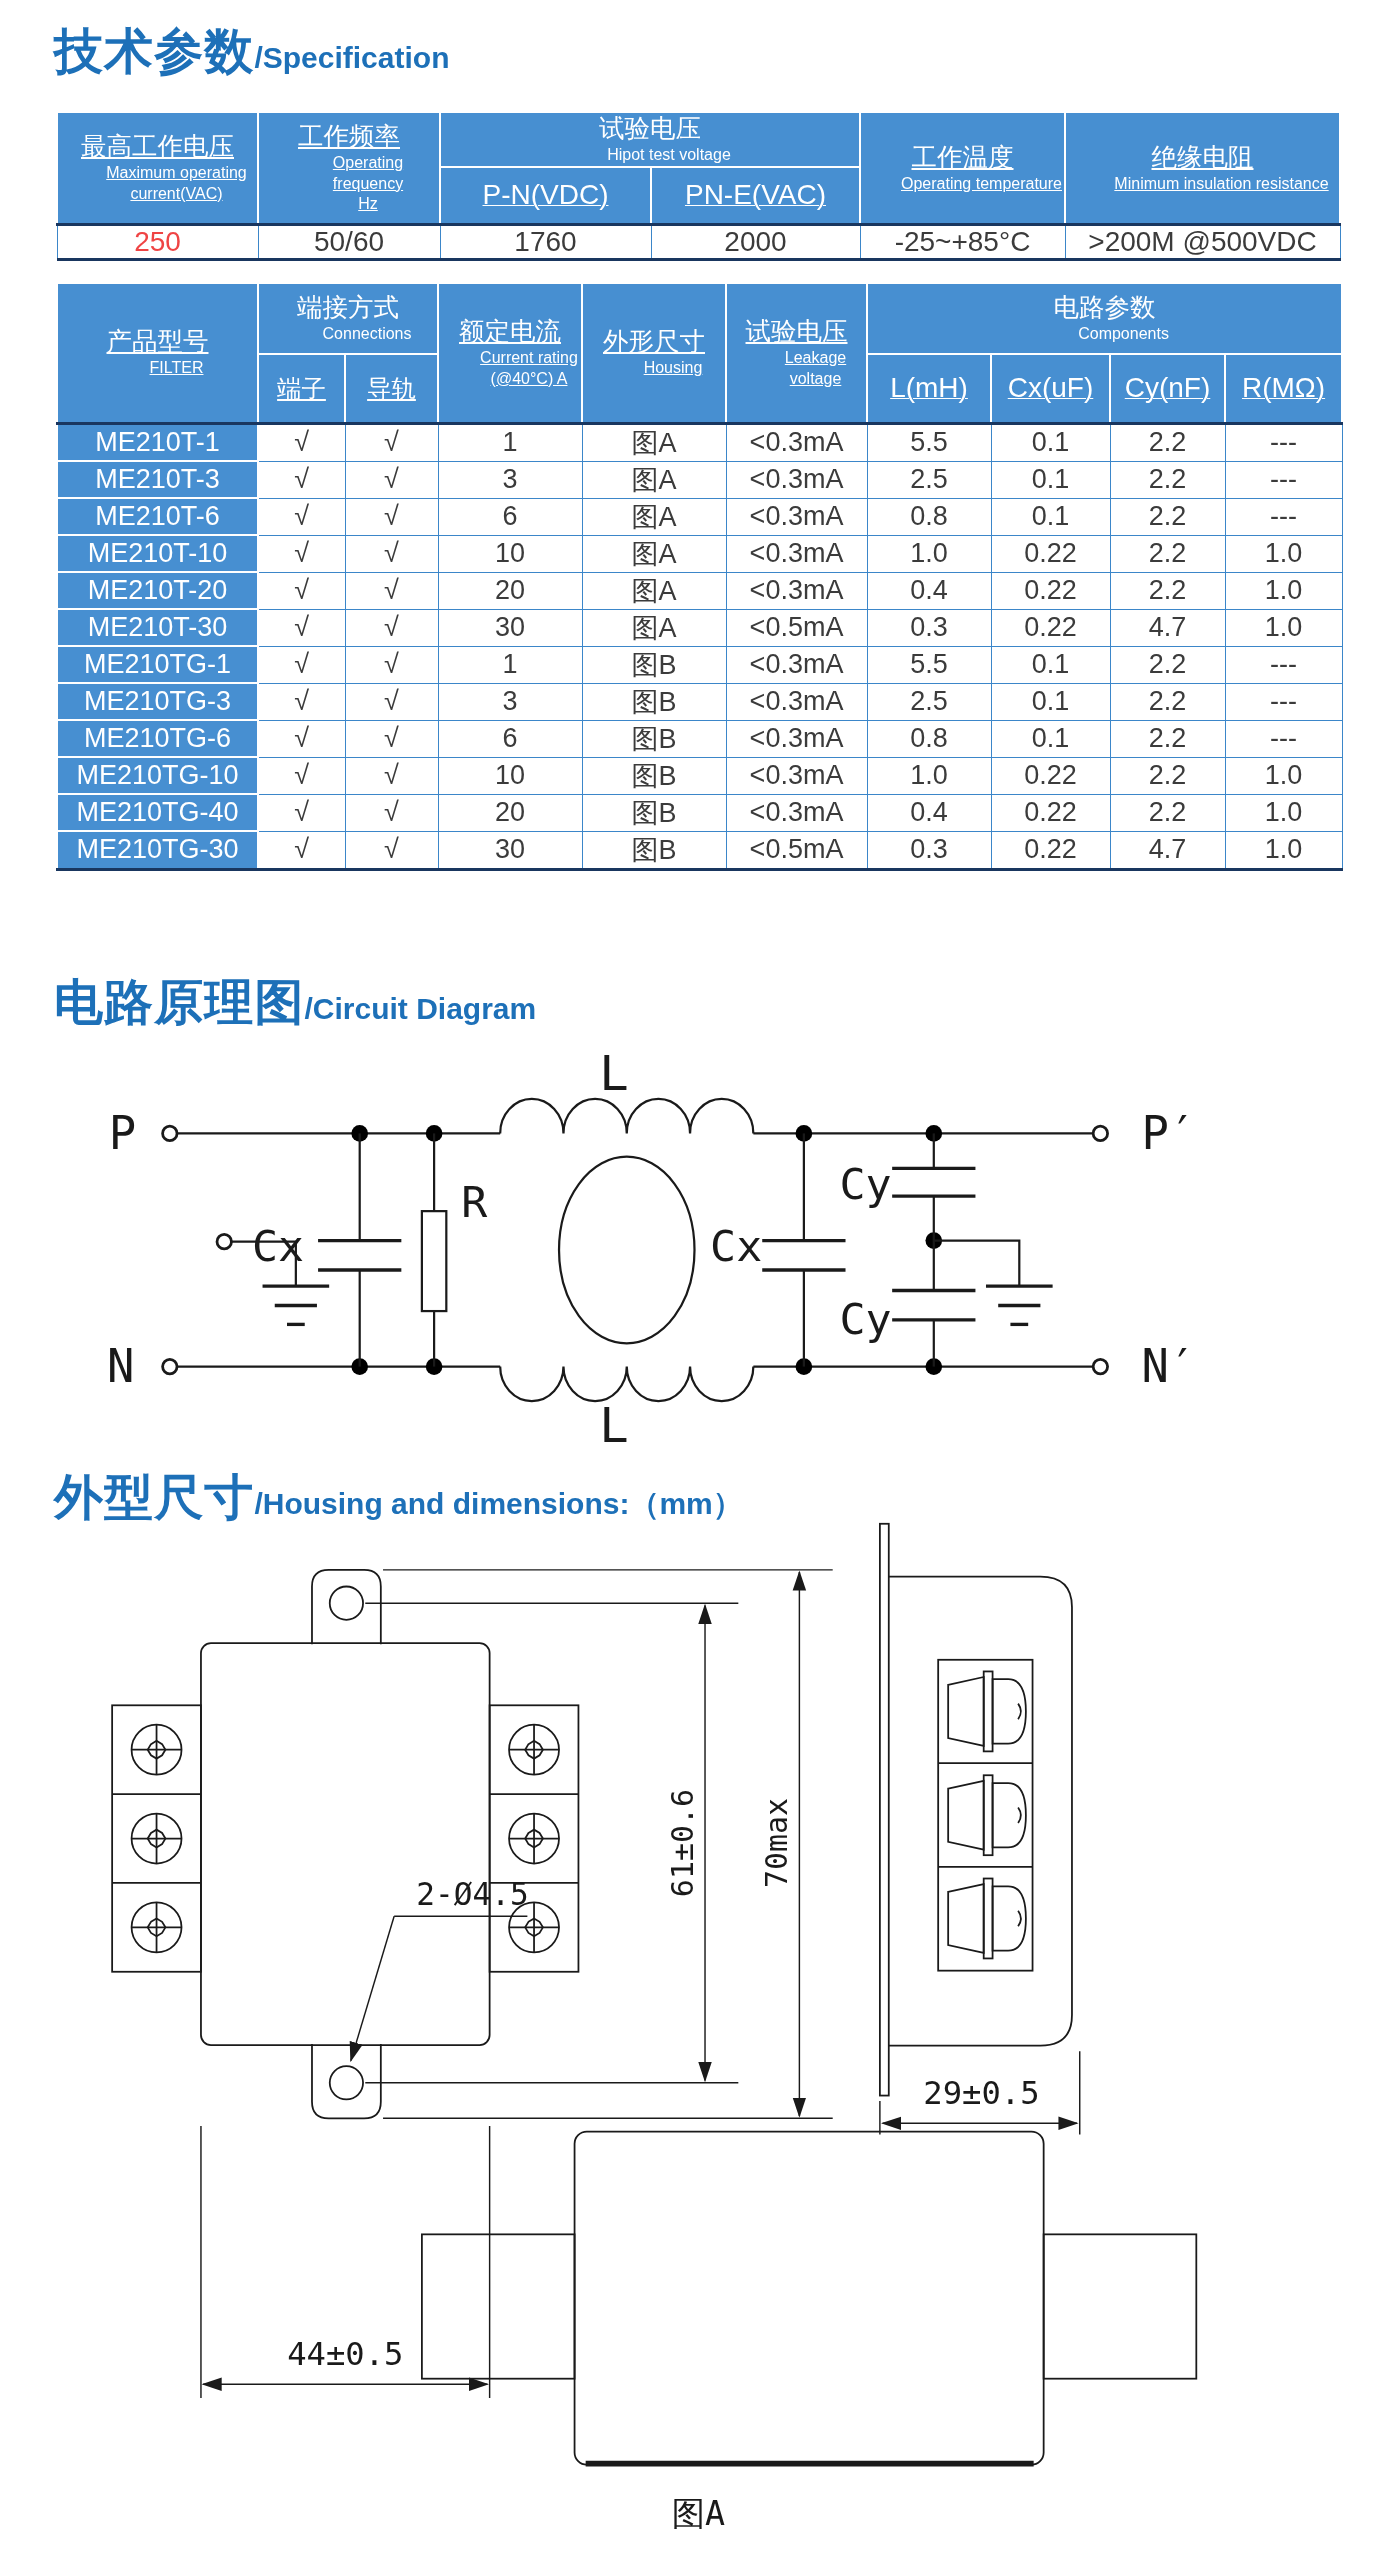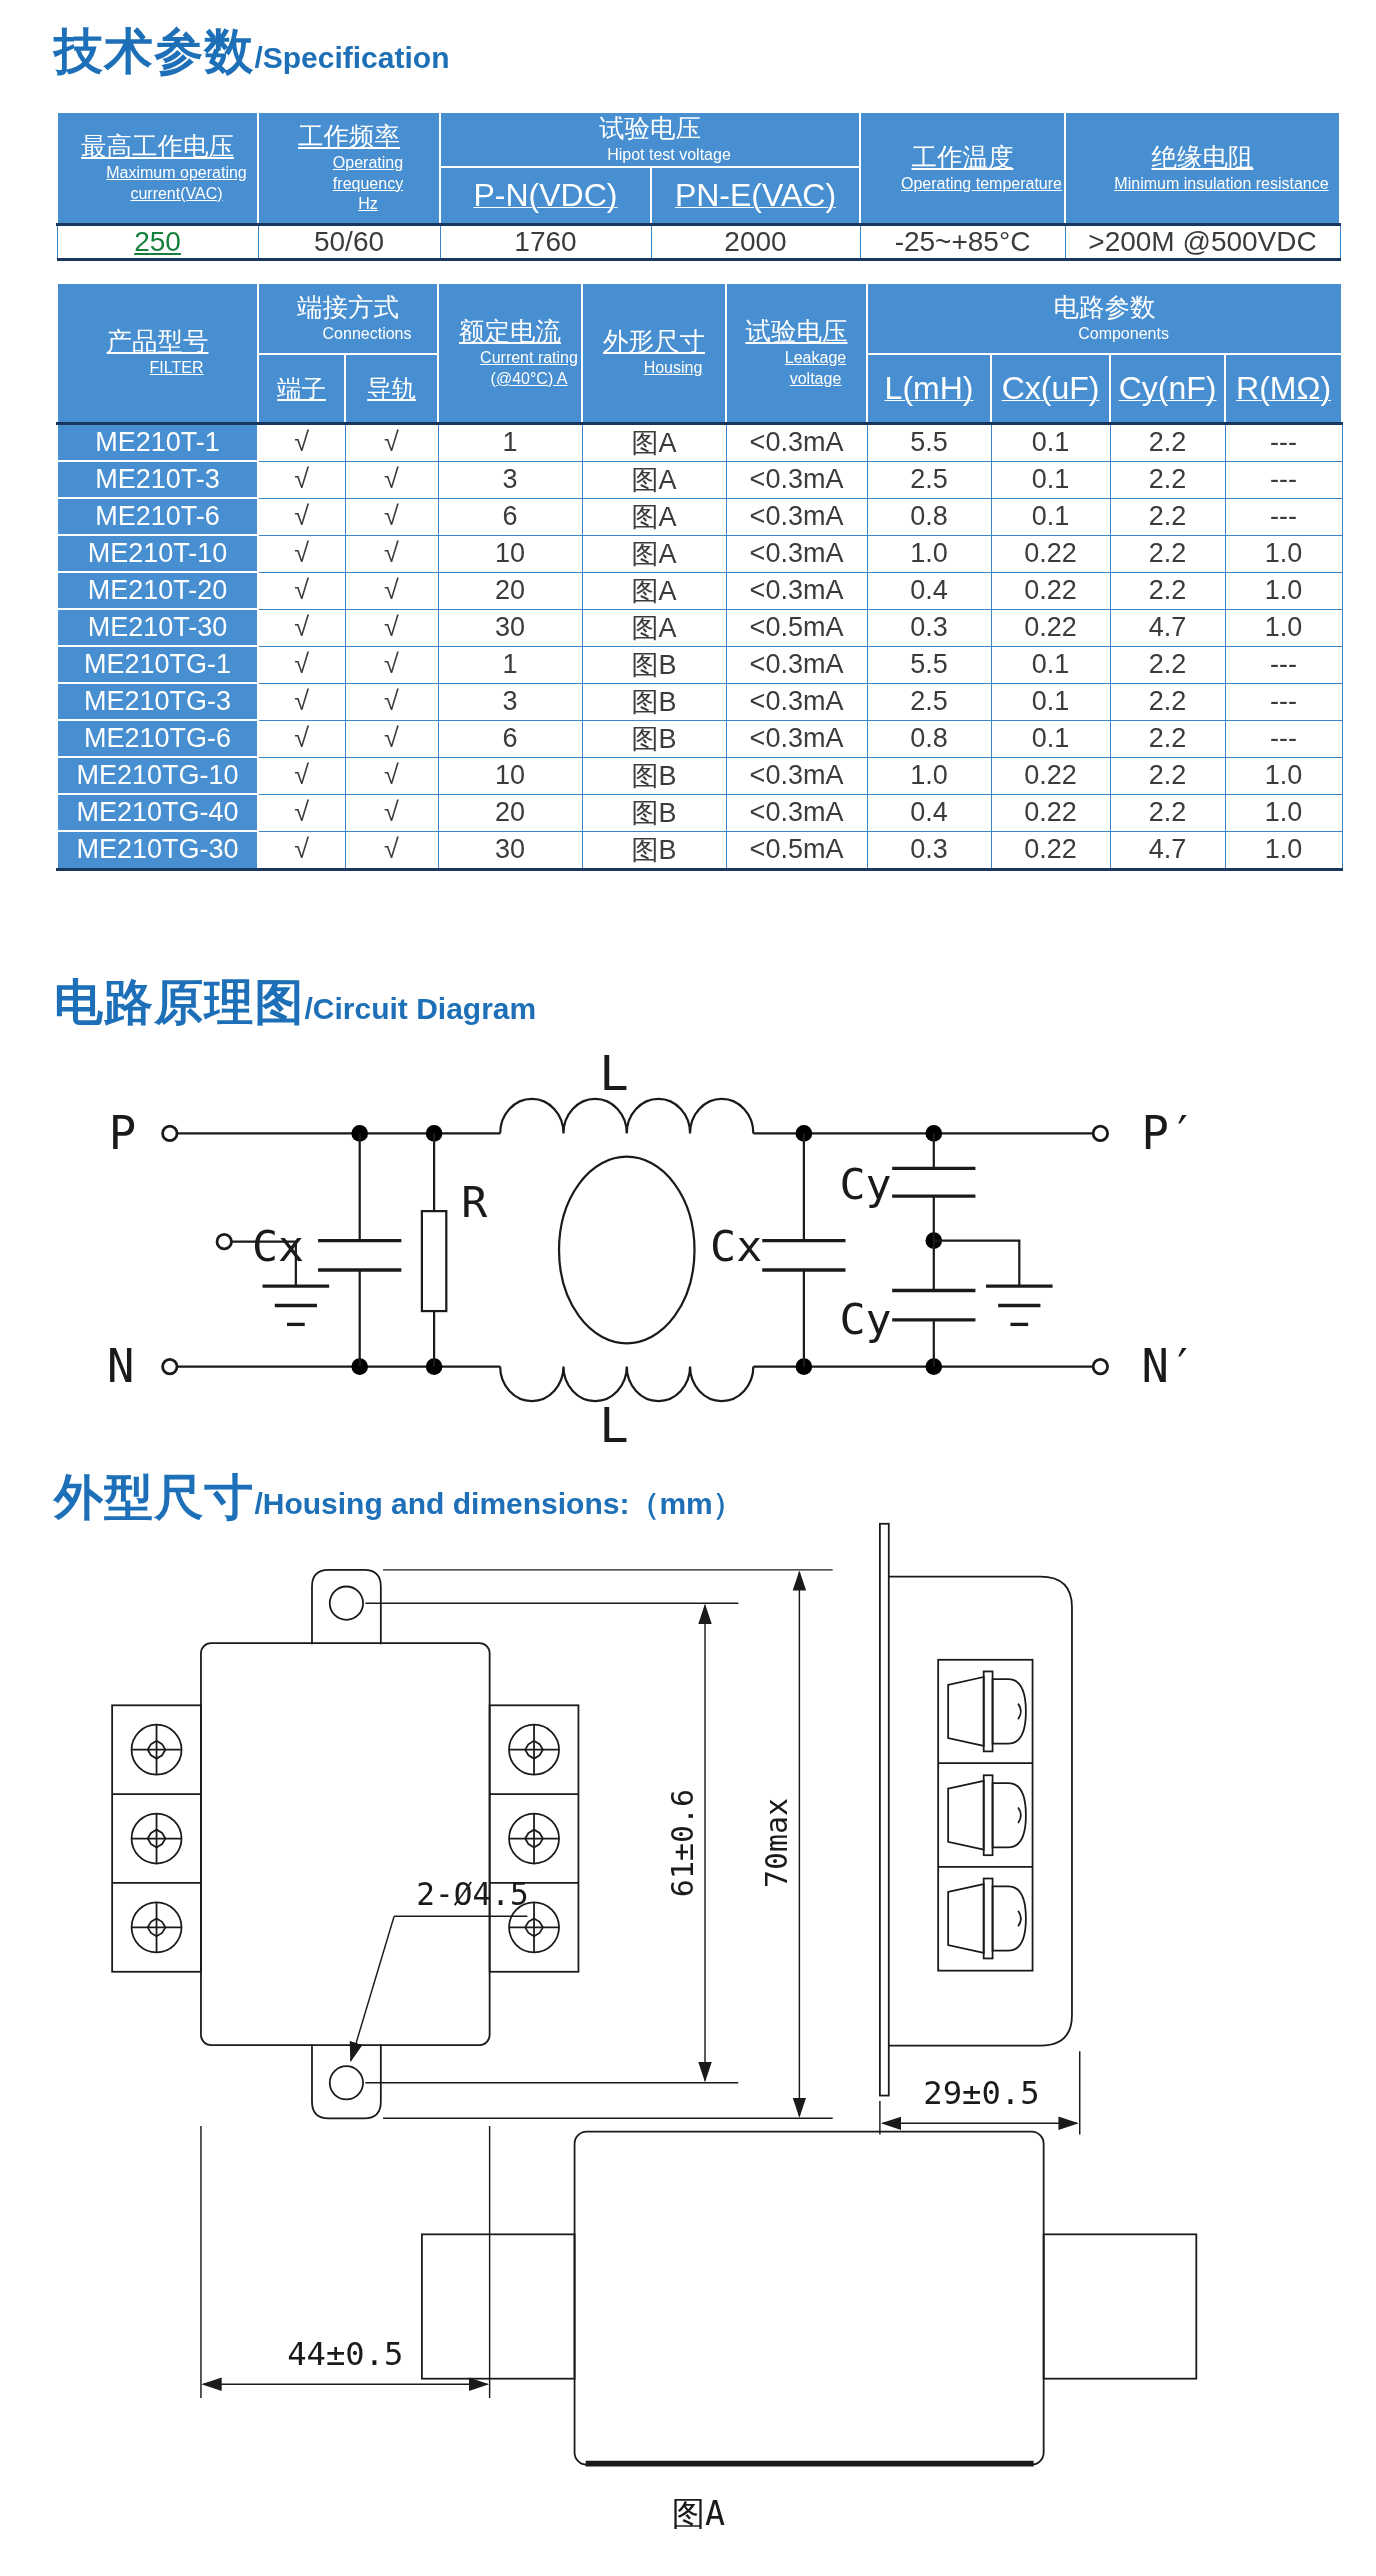--- a/index.html
+++ b/index.html
@@ -10,28 +10,28 @@
   .sec-title .en{font-size:30px;font-weight:600;}
 
   table{border-collapse:collapse;table-layout:fixed;position:absolute;background:#fff;}
   th,td{padding:0;text-align:center;vertical-align:middle;overflow:hidden;}
 
   
   .hd{background:#478fd1;color:#fff;border:2.2px solid #ffffff;font-weight:400;}
   .hd .cn{font-size:25.5px;line-height:1.25;display:block;}
   .hd .cn2{font-size:24.4px;line-height:1.2;display:block;}
   .hd .en{font-size:16px;line-height:1.3;display:block;font-weight:400;padding-left:38px;}
-  .hd .sub{font-size:32px;}
+  .hd .sub{font-size:28px;}
   .dark-b{border-bottom:3.3px solid #19365f !important;text-decoration:underline;}
 
   
   .dc{border:1.7px solid #3b86c9;background:#ffffff;color:#3b3b3b;font-size:28px;}
   .model-cell{background:#478fd1;color:#ffffff;border:2.2px solid #ffffff;font-size:25.5px;}
   tbody tr:last-child td{border-bottom:3.9px solid #19365f !important;}
-  .val-blue{color:#15803d;text-decoration:underline;}
+  .val-blue{color:#ef4444;}
 
   #spec-table{left:56px;top:111px;width:1284px;}
   #spec-table .r1{height:51px;}
   #spec-table .r2{height:58px;}
   #spec-table .rv{height:34px;}
 
   #models-table{left:56px;top:282px;width:1286px;}
   #models-table .h1{height:71px;}
   #models-table .h2{height:69px;}
   #models-table tbody tr{height:36px;}

